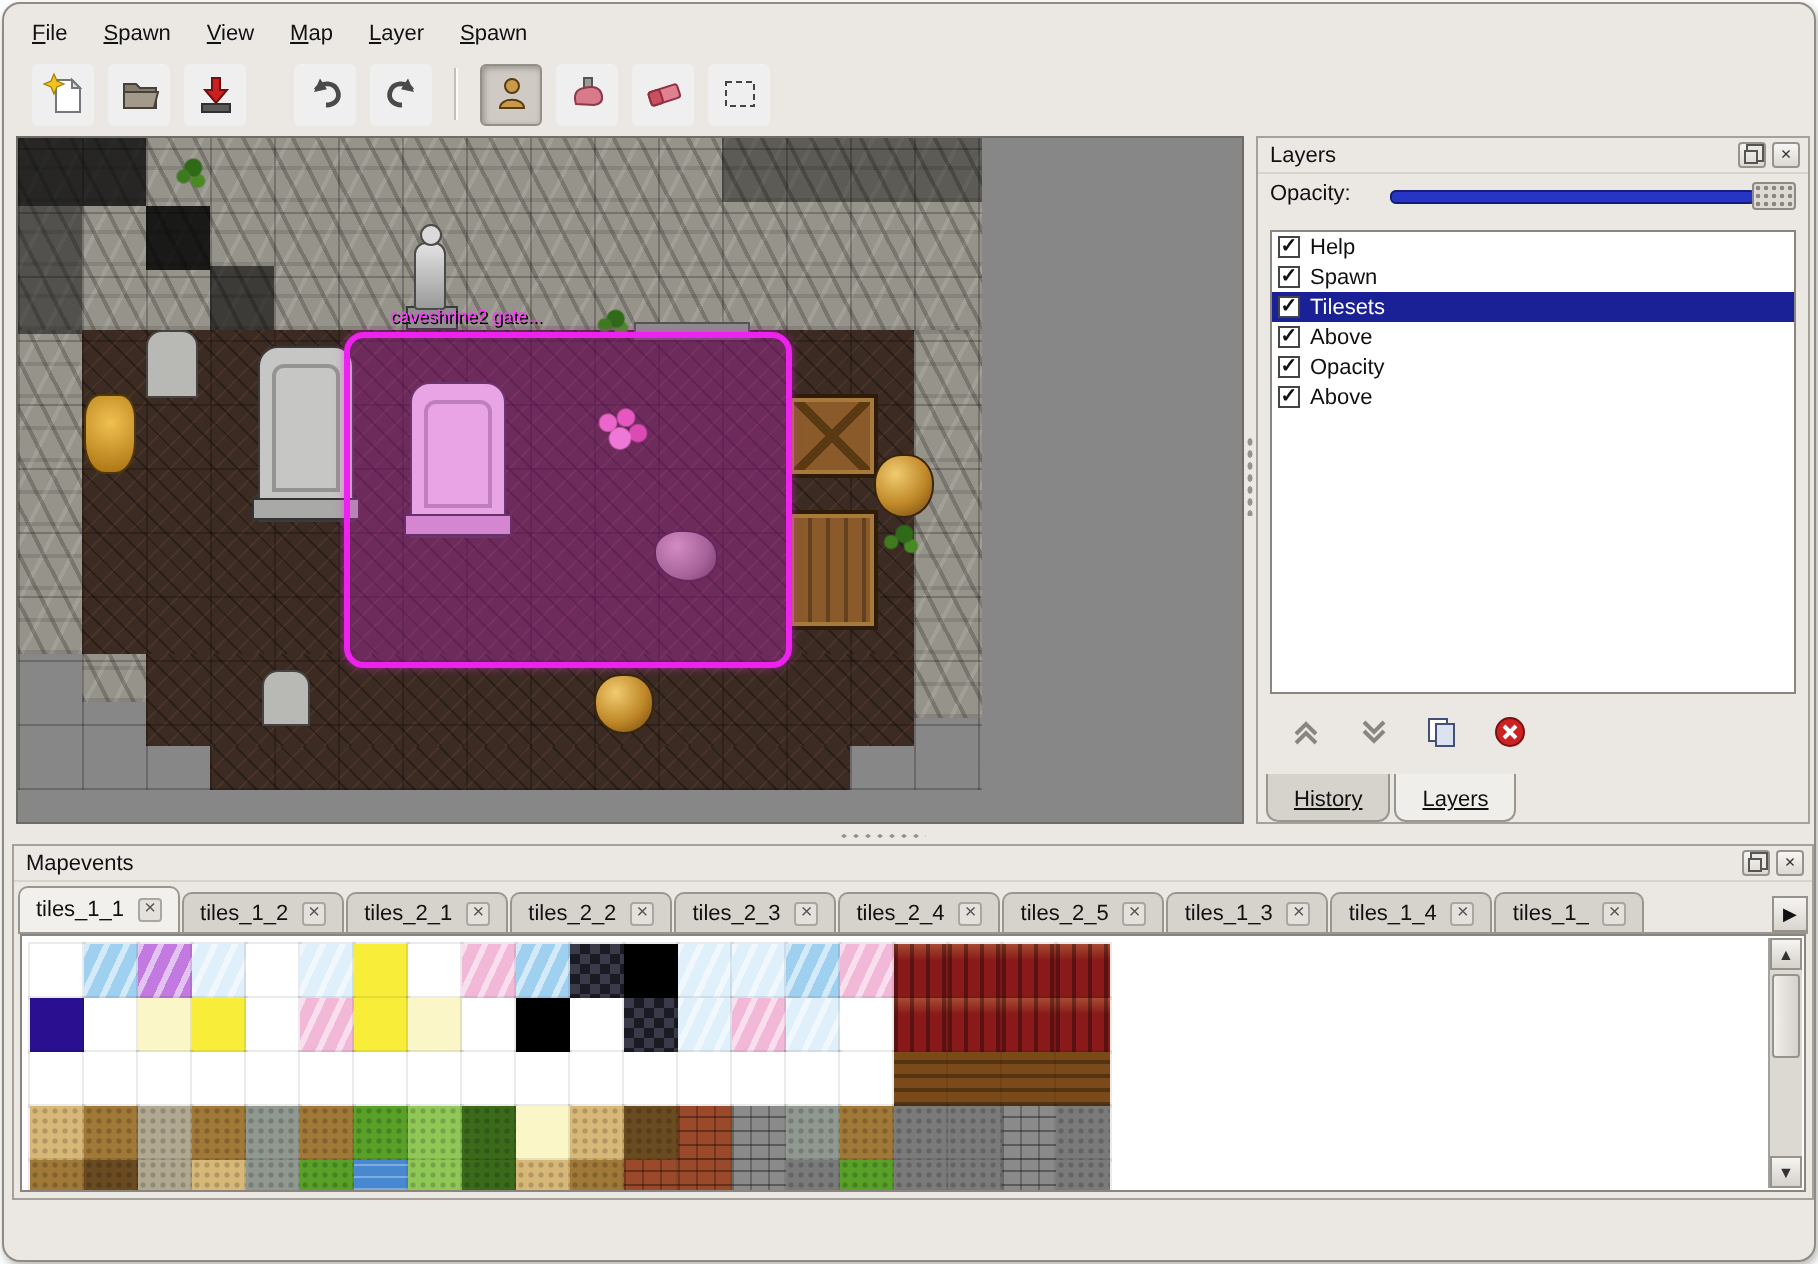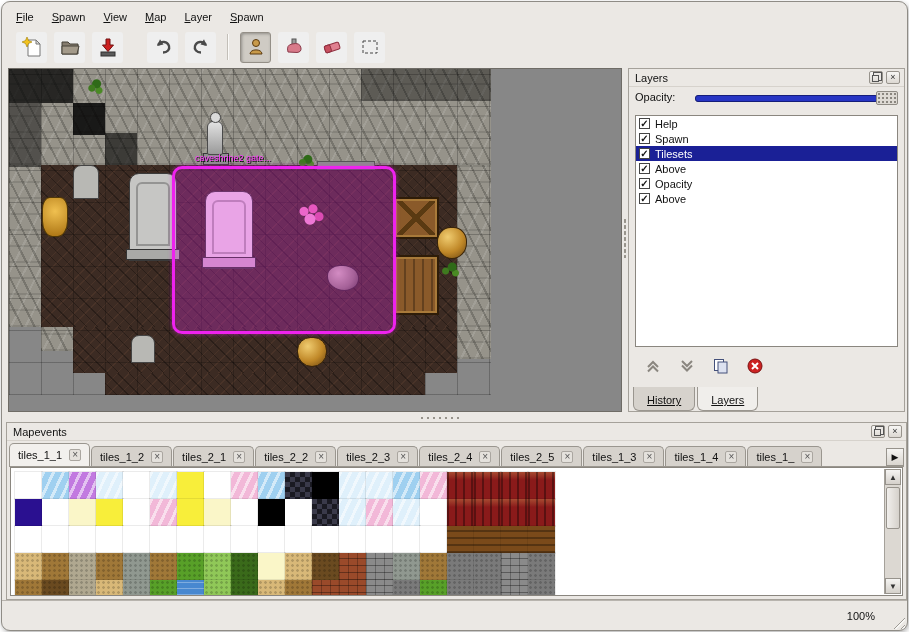--- a/index.html
+++ b/index.html
@@ -516,18 +516,14 @@
           <div class="tile tk-gray" style="background-color: rgb(122, 122, 122);"></div>
         </div>
       <div class="vscroll">
         <div class="vs-btn vs-up">▲</div>
         <div class="vs-thumb"></div>
         <div class="vs-btn vs-down">▼</div>
       </div>
     </div>
   </div>
 
-  <div class="statusbar">
-    <span class="zoom">100%</span>
-    <div class="grip"></div>
-  </div>
 
 </div>
 
 </body></html>

